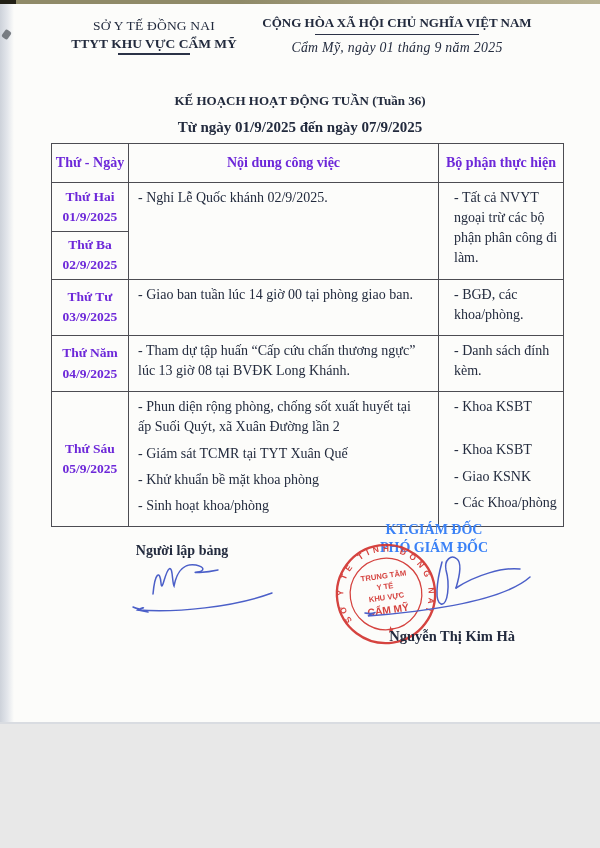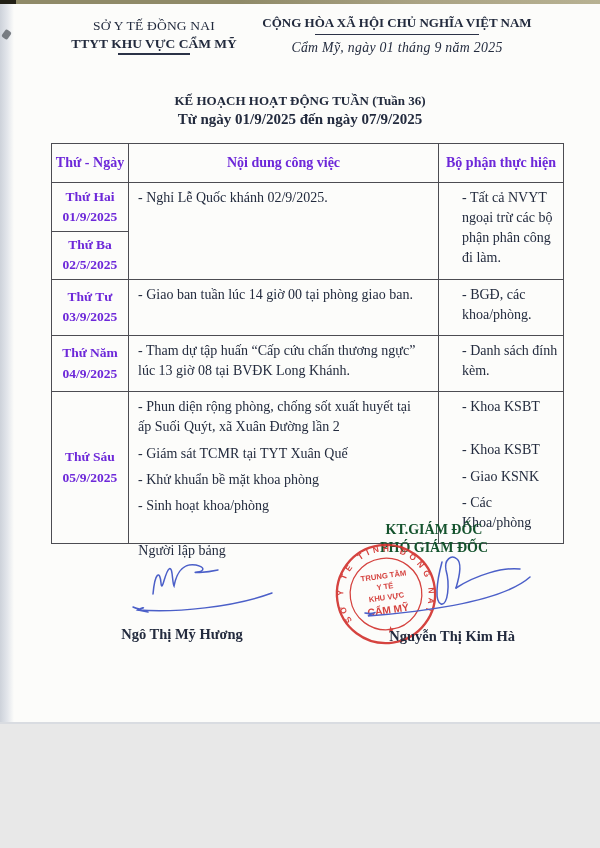--- a/index.html
+++ b/index.html
@@ -24,37 +24,37 @@
   .org2{font-size:13.5px;font-weight:bold;margin-top:2px;}
   .org-underline{width:72px;height:1.5px;background:#2b3247;margin:2px auto 0;}
   .nat-block{position:absolute;left:250px;top:16px;width:294px;text-align:center;line-height:1.15;}
   .nat1{font-size:13px;font-weight:bold;}
   .nat2{font-size:14.6px;font-weight:bold;margin-top:4px;}
   .nat-underline{width:164px;height:1.5px;background:#2b3247;margin:3px auto 0;}
   .dateline{font-size:13.8px;font-style:italic;margin-top:5px;letter-spacing:.3px;}
 
   .title-block{position:absolute;left:0;top:93px;width:600px;text-align:center;font-weight:bold;line-height:1.2;}
   .title1{font-size:13px;}
-  .title2{font-size:15px;margin-top:1px;}
+  .title2{font-size:15px;margin-top:9px;}
 
   
   table.plan{position:absolute;left:51px;top:143px;width:512px;border-collapse:collapse;table-layout:fixed;font-size:14px;}
   .plan th,.plan td{border:1.4px solid #4c4c52;}
   .plan th{font-size:14px;font-weight:bold;text-align:center;vertical-align:middle;padding:2px;color:#6d28d9;}
   .day-cell{text-align:center;font-weight:bold;font-size:13.5px;color:#6d28d9;vertical-align:middle;line-height:1.5;padding:2px;}
   .task-cell{vertical-align:top;padding:5px 8px 4px 9px;line-height:1.44;}
   .dept-cell{vertical-align:top;padding:5px 4px 4px 7px;line-height:1.44;}
   .task-item{margin:0 4px 6px 0;}
-  .dept-item{margin:0 0 6px 16px;}
+  .dept-item{margin:0 0 6px 8px;}
   .gap-after{margin-bottom:23px;}
 
   
-  .sig-left-role{position:absolute;left:102px;top:543px;width:160px;text-align:center;font-weight:normal;font-size:14px;}
+  .sig-left-role{position:absolute;left:102px;top:543px;width:160px;text-align:center;font-weight:bold;font-size:14px;}
   .sig-left-name{position:absolute;left:102px;top:626px;width:160px;text-align:center;font-weight:bold;font-size:14.5px;}
-  .sig-right-roles{position:absolute;left:354px;top:521px;width:160px;text-align:center;font-weight:bold;font-size:14px;line-height:1.3;color:#14532d;}
+  .sig-right-roles{position:absolute;left:354px;top:521px;width:160px;text-align:center;font-weight:bold;font-size:14px;line-height:1.3;color:#3b82f6;}
   .sig-right-name{position:absolute;left:345px;top:628px;width:170px;text-align:right;font-weight:bold;font-size:14.5px;}
 
   .stamp{position:absolute;left:332px;top:540px;transform:rotate(-8deg);opacity:.92;}
   .stamp text{font-family:"Liberation Sans","DejaVu Sans",sans-serif;fill:#d23430;}
   .sig-ink{position:absolute;}
   .sig-ink path{fill:none;stroke:#4b5fc8;stroke-width:1.5;stroke-linecap:round;}
 </style>
 </head>
 <body>
 
@@ -100,21 +100,21 @@
       <td class="task-cell" rowspan="2">
         <div class="task-item">- Nghỉ Lễ Quốc khánh 02/9/2025.</div>
       </td>
       <td class="dept-cell" rowspan="2">
         <div class="dept-item">- Tất cả NVYT ngoại trừ các bộ phận phân công đi làm.</div>
       </td>
     </tr>
     <tr style="height:42px">
       <td class="day-cell">
         <div>Thứ Ba</div>
-        <div>02/5/2025</div>
+        <div>02/9/2025</div>
       </td>
     </tr>
     <tr style="height:44px">
       <td class="day-cell">
         <div>Thứ Tư</div>
         <div>03/9/2025</div>
       </td>
       <td class="task-cell">
         <div class="task-item">- Giao ban tuần lúc 14 giờ 00 tại phòng giao ban.</div>
       </td>
@@ -183,15 +183,14 @@
     <path d="M150,37 C112,51 54,57 16,54 C26,48 21,56 11,51"></path>
     <path d="M16,54 L26,56"></path>
   </svg>
 
   <svg class="sig-ink" style="left:350px;top:542px" width="200" height="85" viewBox="0 0 200 85">
     <path d="M92,20 C86,42 85,60 91,62 C98,64 100,42 96,28 C94,18 101,12 107,17 C112,21 109,36 106,46"></path>
     <path d="M106,46 C126,33 153,25 170,27"></path>
     <path d="M180,35 C162,51 118,66 18,74 C30,67 25,73 15,71"></path>
   </svg>
 
-  <div class="sig-left-name">Ngô Thị Mỹ Hương</div>
   <div class="sig-right-name">Nguyễn Thị Kim Hà</div>
 </div>
 
 </body></html>

